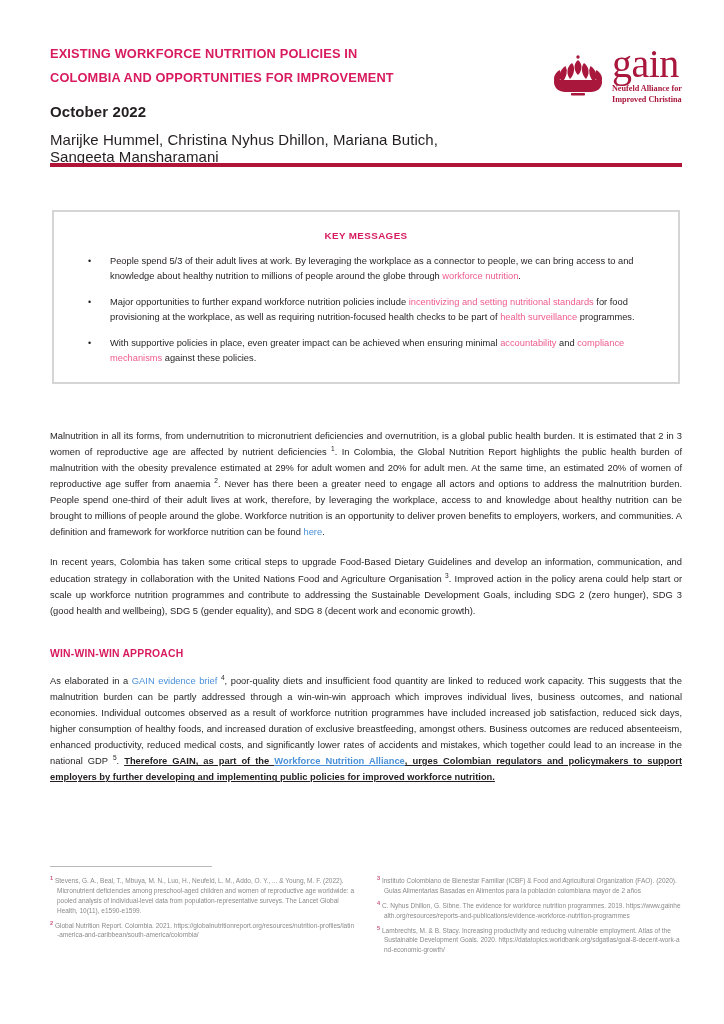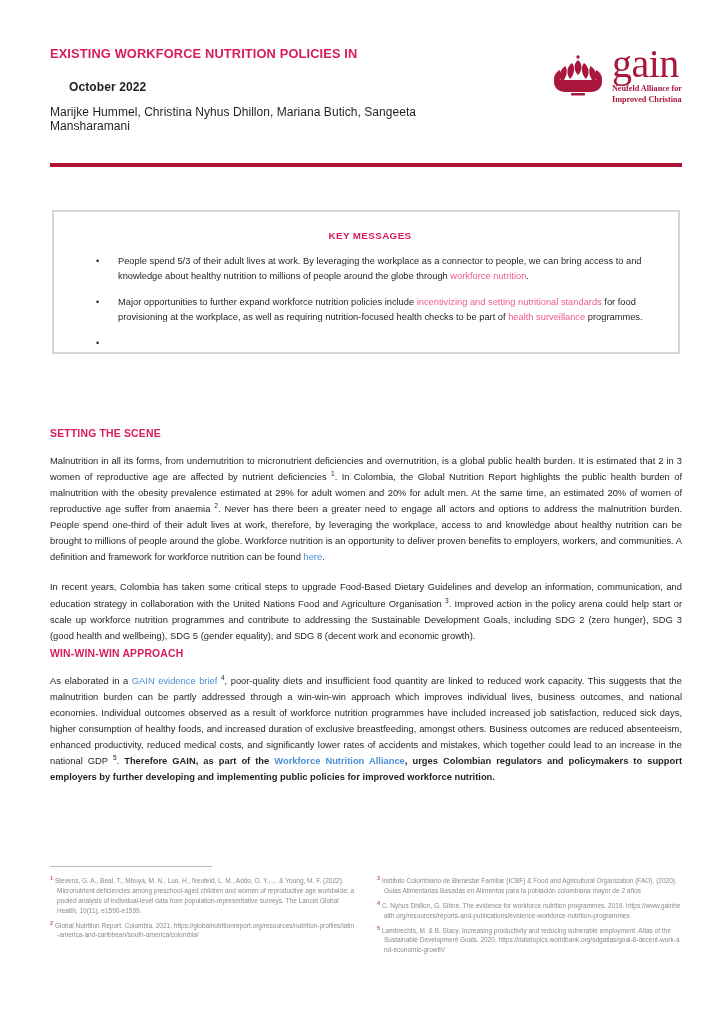--- a/index.html
+++ b/index.html
@@ -34,29 +34,28 @@
   .doc-title {
     color: #d81b5e;
     font-size: 12.8px;
     font-weight: bold;
     line-height: 1.85;
     letter-spacing: 0.15px;
     margin: 0;
   }
   .doc-date {
     margin-top: 14px;
-    font-size: 12px;
+    font-size: 15px;
     font-weight: bold;
     color: #231f20;
     letter-spacing: 0.1px;
-    margin-left: 19px;
   }
   .doc-authors {
     margin-top: 11px;
-    font-size: 12px;
+    font-size: 15px;
     color: #231f20;
     letter-spacing: 0.05px;
   }
 
   
   .logo {
     display: flex;
     align-items: center;
     gap: 8px;
     margin-top: 4px;
@@ -90,21 +89,21 @@
   }
 
   
   .key-box {
     position: absolute;
     left: 52px;
     top: 210px;
     right: 44px;
     border: 2px solid #d5d5d5;
     box-sizing: border-box;
-    padding: 18px 22px 16px 30px;
+    padding: 18px 22px 16px 22px;
     background: #fff;
   }
   .key-title {
     text-align: center;
     color: #d81b5e;
     font-weight: bold;
     font-size: 9.8px;
     letter-spacing: 0.4px;
     margin-bottom: 13px;
   }
@@ -141,21 +140,21 @@
     text-align: justify;
     margin: 0 0 14px 0;
   }
   .para:last-child { margin-bottom: 0; }
   sup {
     font-size: 6.6px;
     vertical-align: super;
     line-height: 0;
   }
   .lnk { color: #4a90d9; }
-  .bold { font-weight: bold; }
+  .bold { font-weight: bold; text-decoration: underline; }
 
   #setting-scene { top: 428px; }
   #win-win { top: 648px; }
 
   
   .fn-divider {
     position: absolute;
     left: 50px;
     top: 866px;
     width: 162px;
@@ -190,20 +189,21 @@
 </style>
 </head>
 <body>
 
 <div class="page">
 
   <div class="header">
     <div class="header-left">
       <div class="doc-title">
         <div>EXISTING WORKFORCE NUTRITION POLICIES IN</div>
+        <div>COLOMBIA AND OPPORTUNITIES FOR IMPROVEMENT</div>
       </div>
       <div class="doc-date">October 2022</div>
       <div class="doc-authors">Marijke Hummel, Christina Nyhus Dhillon, Mariana Butich, Sangeeta Mansharamani</div>
     </div>
 
     <div class="logo">
       <span class="logo-mark">
         <svg viewBox="0 0 104 84" width="52" height="42" aria-hidden="true">
           <g fill="#a9173c">
 
@@ -233,26 +233,25 @@
     </div>
   </div>
 
   <div class="header-rule"></div>
 
   <div class="key-box">
     <div class="key-title">KEY MESSAGES</div>
     <ul class="key-list" id="key-list">
         <li class="key-item"><span class="bullet">•</span><span><span>People spend 5/3 of their adult lives at work. By leveraging the workplace as a connector to people, we can bring access to and knowledge about healthy nutrition to millions of people around the globe through </span><span class="hl">workforce nutrition</span><span>.</span></span></li>
         <li class="key-item"><span class="bullet">•</span><span><span>Major opportunities to further expand workforce nutrition policies include </span><span class="hl">incentivizing and setting nutritional standards</span><span> for food provisioning at the workplace, as well as requiring nutrition-focused health checks to be part of </span><span class="hl">health surveillance</span><span> programmes.</span></span></li>
-        <li class="key-item"><span class="bullet">•</span></li>
+        <li class="key-item"><span class="bullet">•</span><span><span>With supportive policies in place, even greater impact can be achieved when ensuring minimal </span><span class="hl">accountability</span><span> and </span><span class="hl">compliance mechanisms</span><span> against these policies.</span></span></li>
       </ul>
   </div>
 
   <div class="section" id="setting-scene">
-    <div class="sec-head">SETTING THE SCENE</div>
     <div id="scene-paras">
         <p class="para"><span>Malnutrition in all its forms, from undernutrition to micronutrient deficiencies and overnutrition, is a global public health burden. It is estimated that 2 in 3 women of reproductive age are affected by nutrient deficiencies </span><sup>1</sup><span>. In Colombia, the Global Nutrition Report highlights the public health burden of malnutrition with the obesity prevalence estimated at 29% for adult women and 20% for adult men. At the same time, an estimated 20% of women of reproductive age suffer from anaemia </span><sup>2</sup><span>. Never has there been a greater need to engage all actors and options to address the malnutrition burden. People spend one-third of their adult lives at work, therefore, by leveraging the workplace, access to and knowledge about healthy nutrition can be brought to millions of people around the globe. Workforce nutrition is an opportunity to deliver proven benefits to employers, workers, and communities. A definition and framework for workforce nutrition can be found </span><span class="lnk">here</span><span>.</span></p>
         <p class="para"><span>In recent years, Colombia has taken some critical steps to upgrade Food-Based Dietary Guidelines and develop an information, communication, and education strategy in collaboration with the United Nations Food and Agriculture Organisation </span><sup>3</sup><span>. Improved action in the policy arena could help start or scale up workforce nutrition programmes and contribute to addressing the Sustainable Development Goals, including SDG 2 (zero hunger), SDG 3 (good health and wellbeing), SDG 5 (gender equality), and SDG 8 (decent work and economic growth).</span></p>
       </div>
   </div>
 
   <div class="section" id="win-win">
     <div class="sec-head">WIN-WIN-WIN APPROACH</div>
     <div id="win-paras">
         <p class="para"><span>As elaborated in a </span><span class="lnk">GAIN evidence brief</span><span> </span><sup>4</sup><span>, poor-quality diets and insufficient food quantity are linked to reduced work capacity. This suggests that the malnutrition burden can be partly addressed through a win-win-win approach which improves individual lives, business outcomes, and national economies. Individual outcomes observed as a result of workforce nutrition programmes have included increased job satisfaction, reduced sick days, higher consumption of healthy foods, and increased duration of exclusive breastfeeding, amongst others. Business outcomes are reduced absenteeism, enhanced productivity, reduced medical costs, and significantly lower rates of accidents and mistakes, which together could lead to an increase in the national GDP </span><sup>5</sup><span>. </span><span class="bold">Therefore GAIN, as part of the </span><span class="lnk bold">Workforce Nutrition Alliance</span><span class="bold">, urges Colombian regulators and policymakers to support employers by further developing and implementing public policies for improved workforce nutrition.</span></p>

